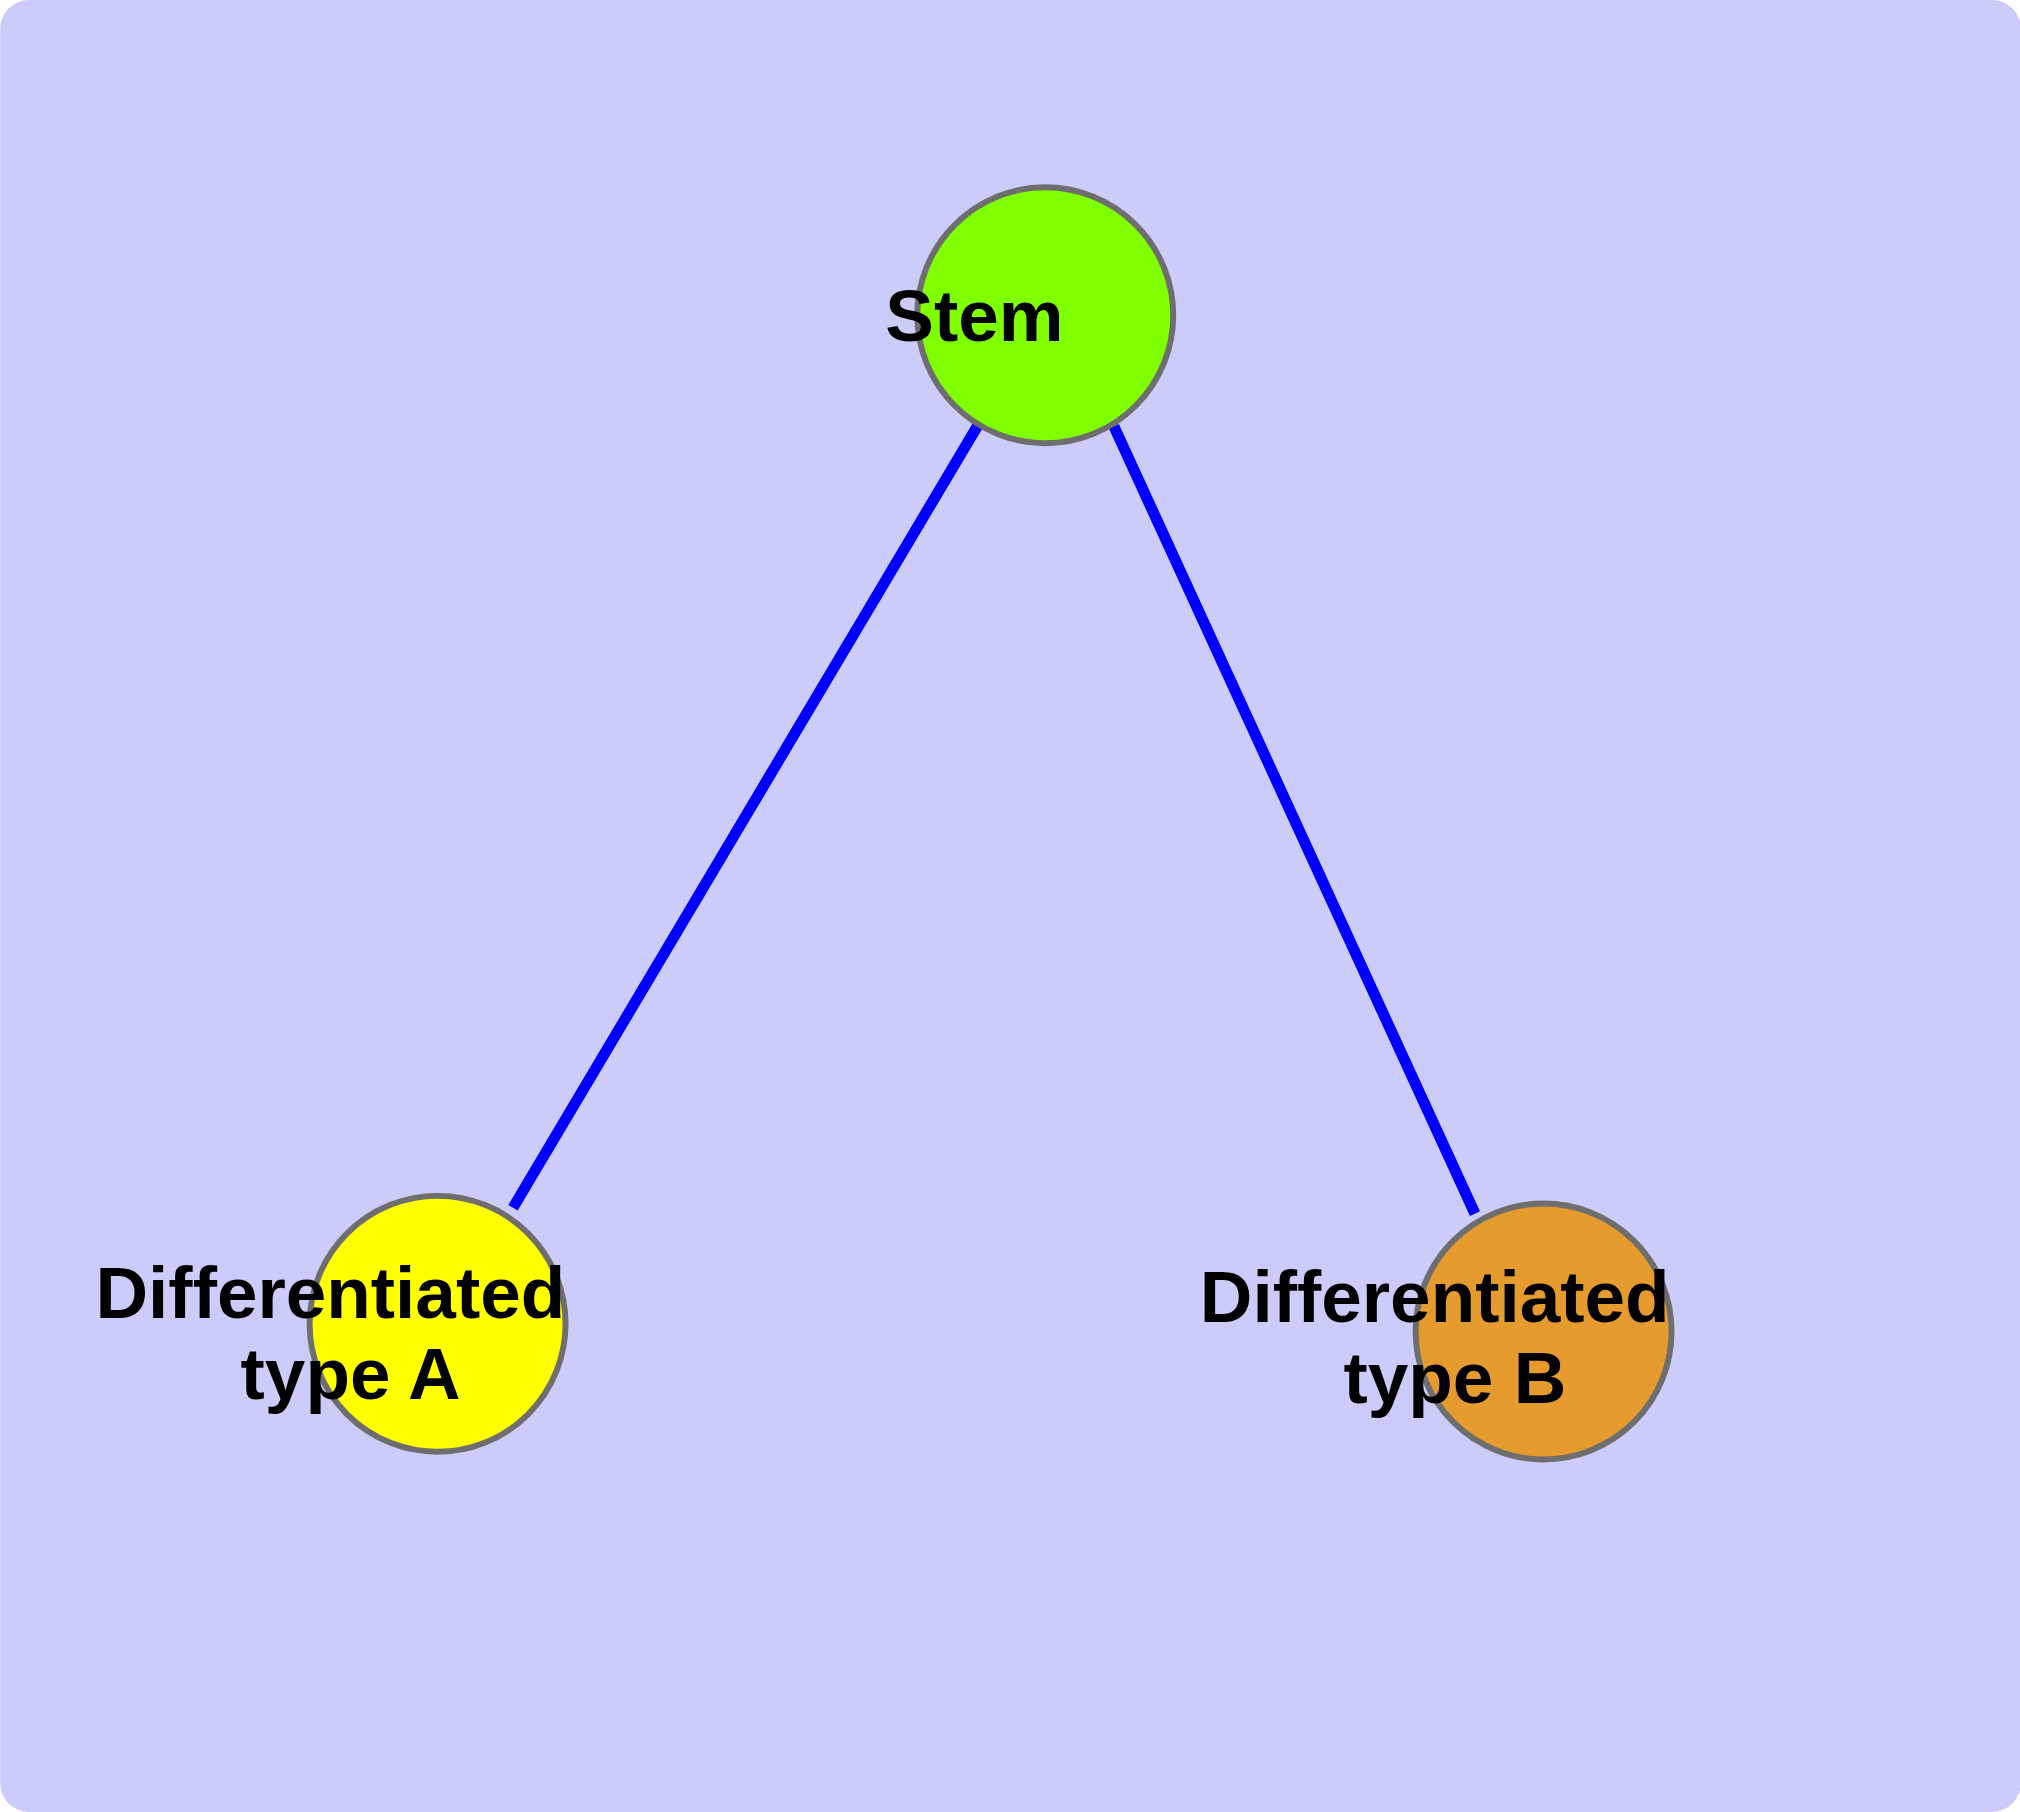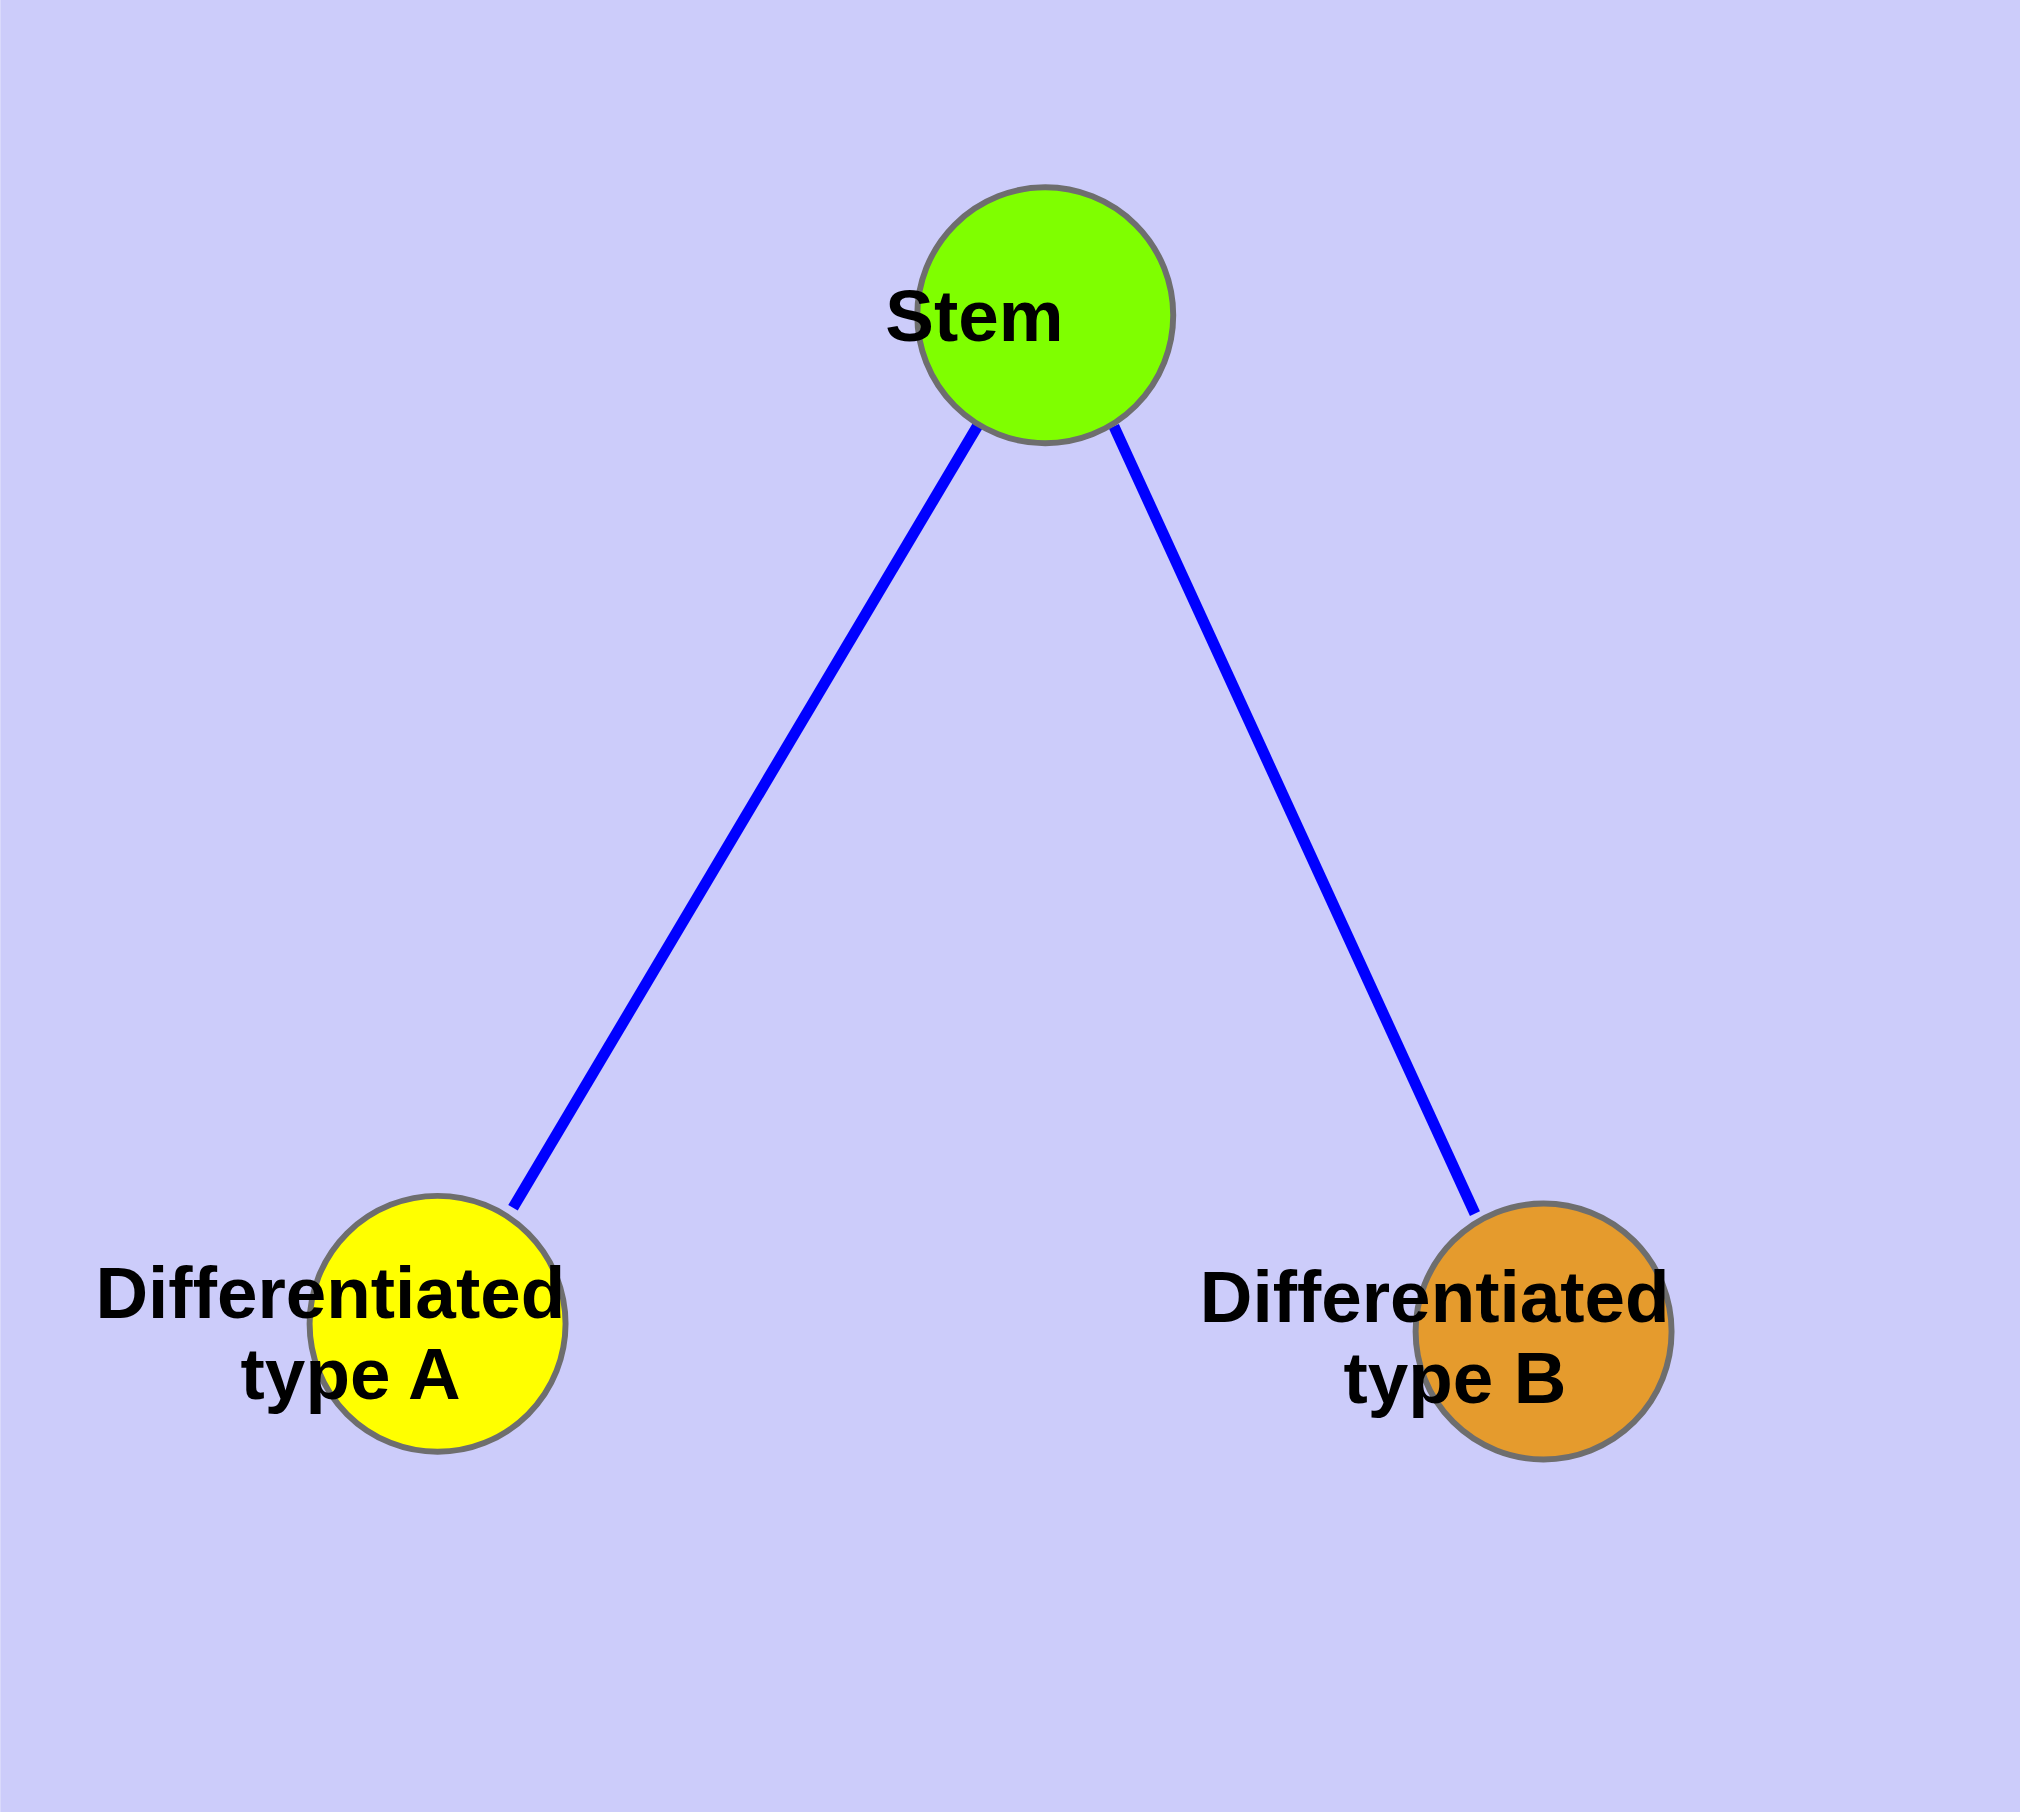--- a/index.html
+++ b/index.html
@@ -6,20 +6,21 @@
     margin: 0;
     padding: 0;
     background: #ffffff;
   }
   #canvas {
     position: relative;
     width: 2021px;
     height: 1812px;
     overflow: hidden;
     font-family: "Liberation Sans", sans-serif;
+    border-radius: 29px;
   }
   #graph-svg {
     position: absolute;
     top: 0;
     left: 0;
     width: 2021px;
     height: 1812px;
     display: block;
   }
   .node-circle {

